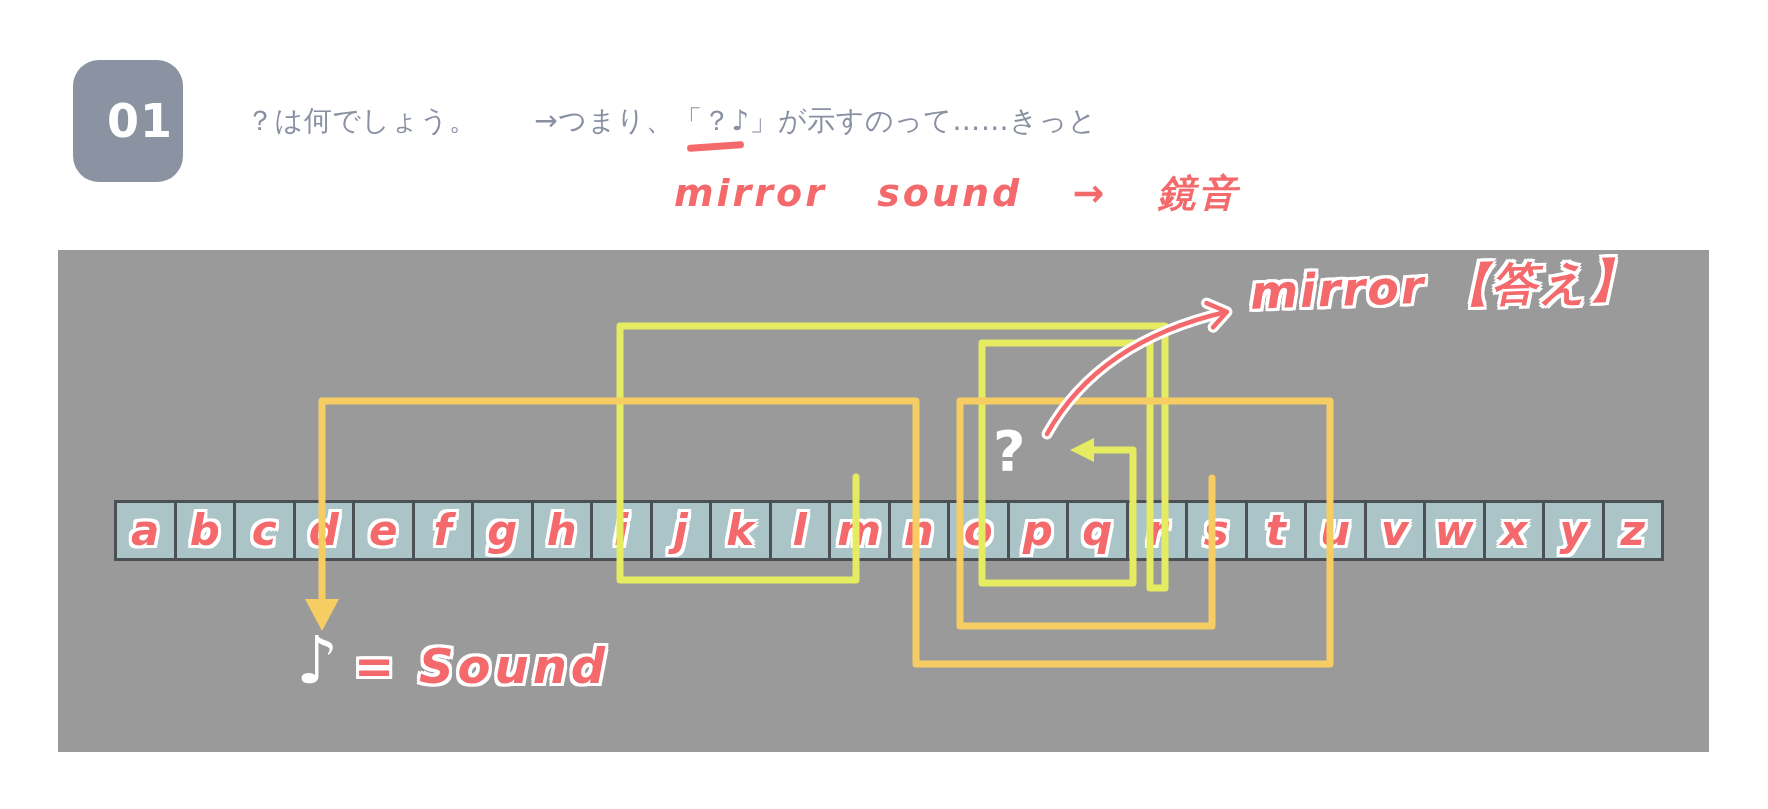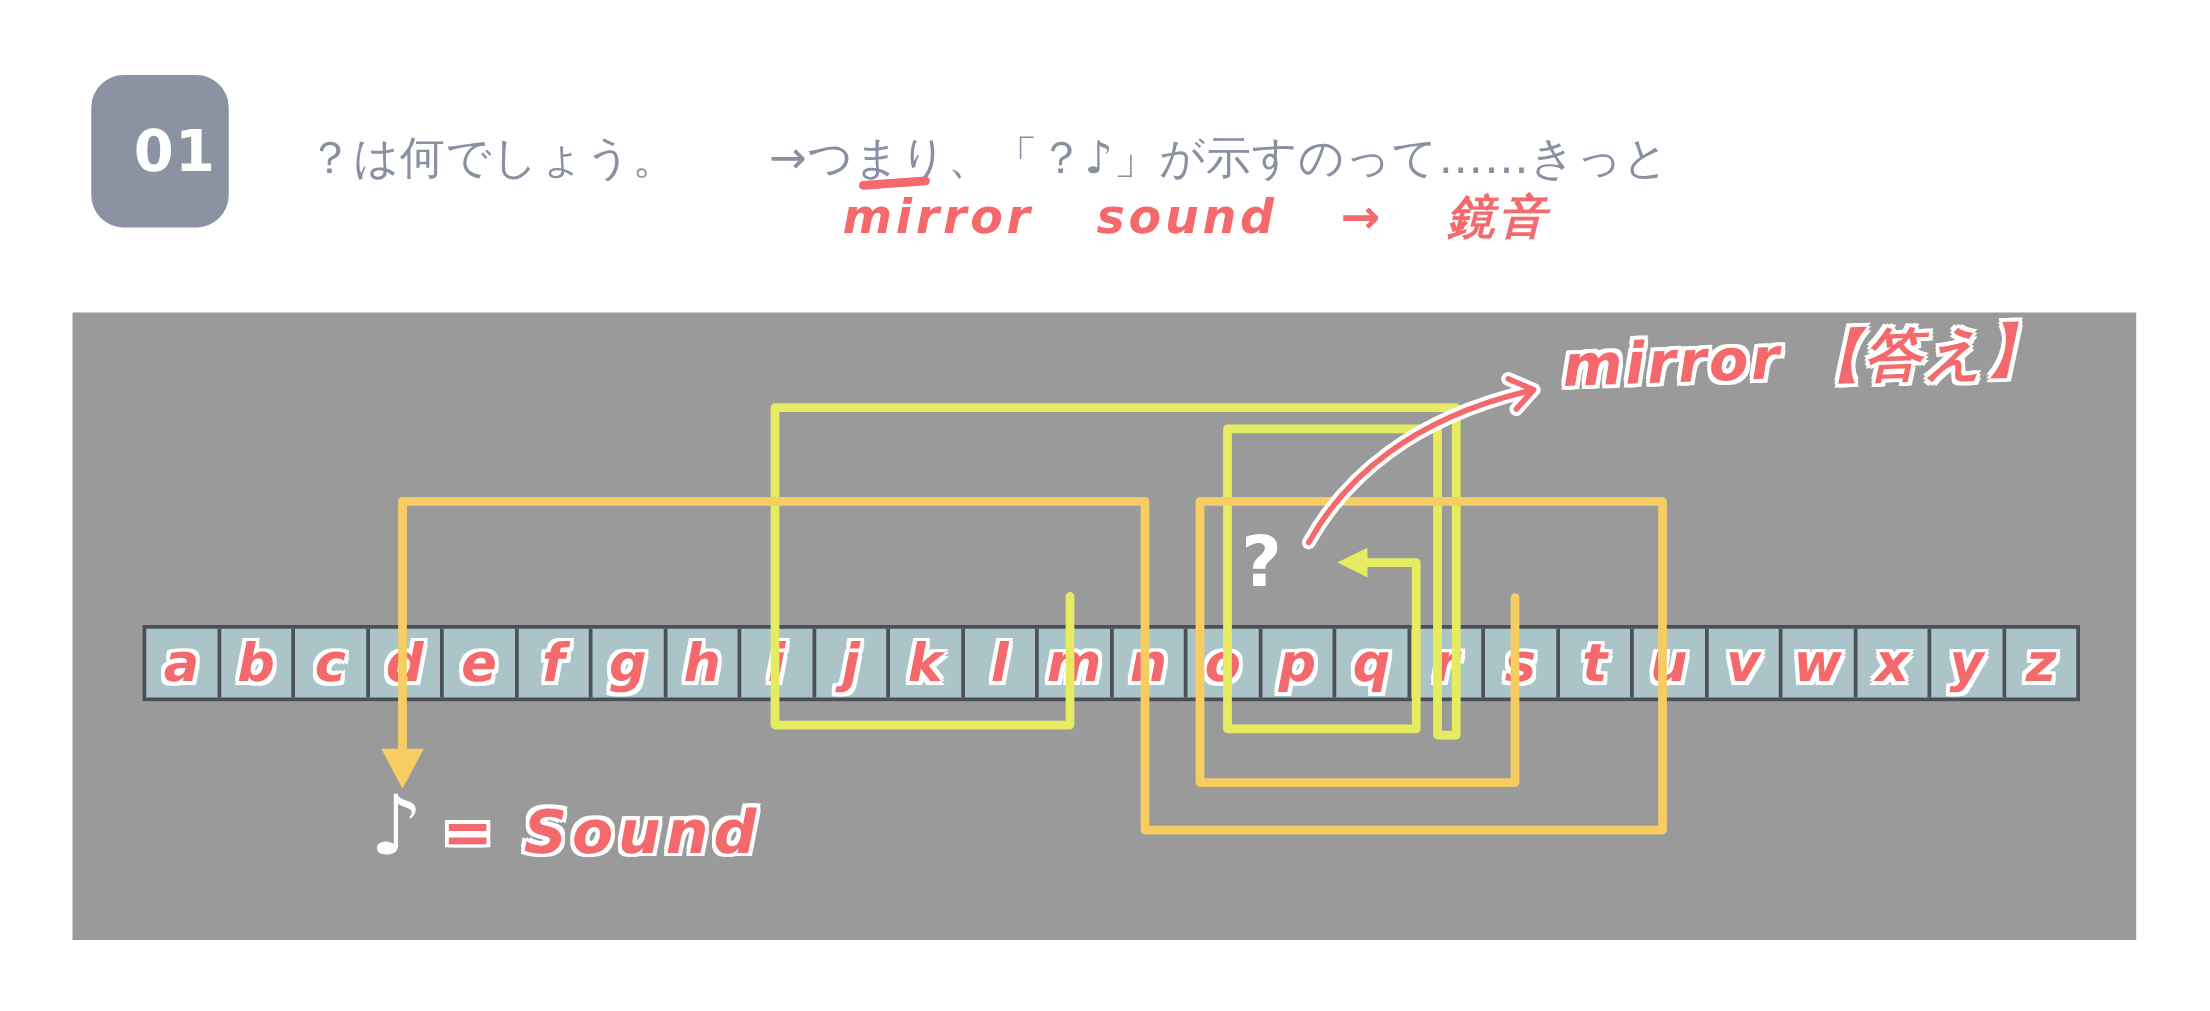--- a/index.html
+++ b/index.html
@@ -6,26 +6,26 @@
   html,body { width:1768px; height:809px; background:var(--white,#fff); overflow:hidden;
               font-family:"DejaVu Sans", sans-serif; }
   .abs { position:absolute; }
 
   
   #badge { left:73px; top:60px; width:110px; height:122px; border-radius:26px;
            background:var(--badge); display:flex; align-items:center; justify-content:center; }
   #badge span { color:#fff; font-size:46px; font-weight:bold; letter-spacing:1px;margin-left:24px; }
 
   
-  #heading { left:246px; top:102px; font-size:36px; color:var(--heading); letter-spacing:.5px; white-space:nowrap; }
+  #heading { left:246px; top:102px; font-size:28px; color:var(--heading); letter-spacing:.5px; white-space:nowrap; }
   #underline { left:687px; top:143px; width:57px; height:7px; border-radius:4px;
                background:var(--red); transform:rotate(-4deg); }
 
   .hand { font-style:italic; font-weight:bold; font-family:"DejaVu Sans", sans-serif; }
-  #hand-note { left:674px; top:148px; font-size:38px; color:var(--red);
+  #hand-note { left:674px; top:168px; font-size:38px; color:var(--red);
                word-spacing:34px; letter-spacing:3px; white-space:nowrap; }
 
   
   #panel { left:58px; top:250px; width:1651px; height:502px; background:var(--panel); }
 
   
   #strip { left:114px; top:500px; width:1550px; height:61px; display:flex;
            border:3px solid var(--cellBorder); background:var(--cell); }
   .cell { flex:1 1 0; border-left:3px solid var(--cellBorder); position:relative;
           display:flex; align-items:center; justify-content:center; overflow:visible; }

